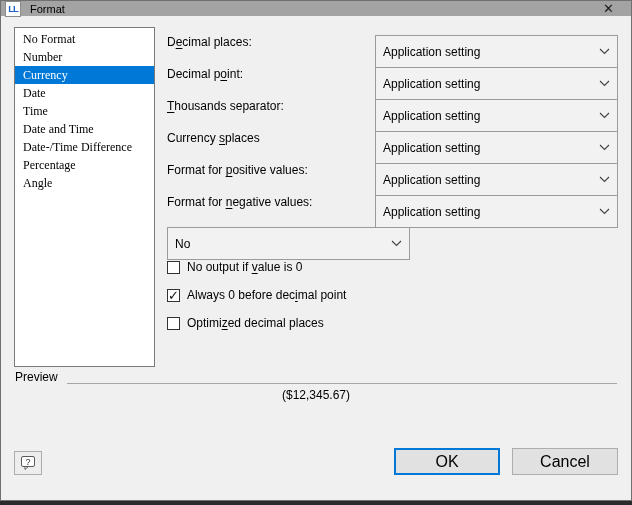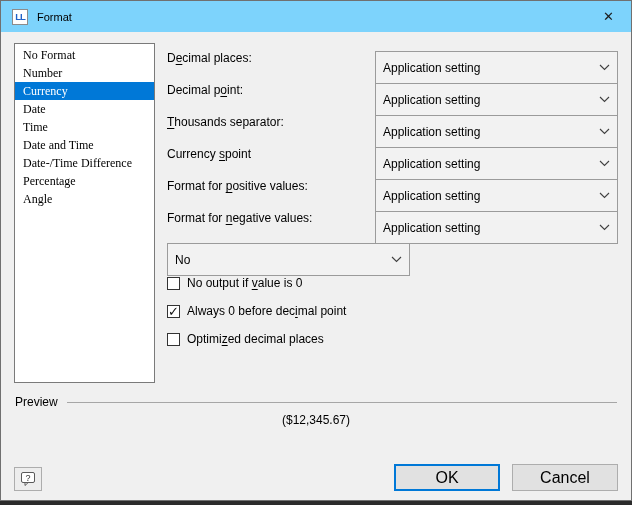--- a/index.html
+++ b/index.html
@@ -7,22 +7,22 @@
   body {
     font-family:"Liberation Sans","DejaVu Sans",sans-serif;
     font-size:12px; color:#000; background:#2b2b2b;
   }
   .window {
     position:relative; width:632px; height:501px;
     background:#f0f0f0; border:1px solid #707070; overflow:hidden;
   }
   
   .titlebar {
-    height:31px; background:#7dd3fc; display:flex; align-items:center;
-    padding-left:11px;
+    height:15px; background:#a3a3a3; display:flex; align-items:center;
+    padding-left:4px;
   }
   .app-icon {
     width:16px; height:16px; border:1px solid #8c8c8c; background:#fff;
     display:flex; align-items:center; justify-content:center;
     font-weight:bold; font-size:9.5px; color:#2062c8; letter-spacing:-1px;
     margin-right:9px; flex:0 0 auto;
   }
   .title-text { font-size:11px; color:#000; }
   .tb-spacer { flex:1; }
   .close-btn {
@@ -58,21 +58,21 @@
   
   .check-group { margin-top:2px; }
   .check-row { display:flex; align-items:center; height:16px; margin-bottom:12px; }
   .checkbox {
     width:13px; height:13px; background:#fff; border:1px solid #333;
     margin-right:7px; position:relative; flex:0 0 auto;
     font-size:13px; line-height:11px; text-align:center; color:#111;
     font-weight:bold; overflow:hidden;
   }
   
-  .preview-head { display:flex; align-items:center; margin-top:12px; margin-left:1px; }
+  .preview-head { display:flex; align-items:flex-end; margin-top:3px; margin-left:1px; }
   .preview-label { margin-right:9px; }
   .preview-line { flex:1; border-top:1px solid #a6a6a6; height:0; margin-right:1px; }
   .preview-value { text-align:center; margin-top:4px; }
   
   .footer { position:absolute; left:13px; right:13px; bottom:10px;
             display:flex; align-items:flex-end; }
   .help-btn {
     width:28px; height:24px; background:#ededed; border:1px solid #adadad;
     display:flex; align-items:center; justify-content:center;
   }
@@ -147,21 +147,21 @@
             <span class="combo-value">Application setting</span>
             <span class="combo-arrow">
                 <svg width="11" height="7" viewBox="0 0 11 7">
                   <path d="M1 1 L5.5 5.5 L10 1" stroke="#404040" stroke-width="1.1" fill="none"></path>
                 </svg>
               </span>
           </div>
         </div>
 
         <div class="form-row">
-          <div class="form-label"><span>Currency </span><span class="mn">s</span><span>point</span></div>
+          <div class="form-label"><span>Currency </span><span class="mn">s</span><span>places</span></div>
           <div class="combo">
             <span class="combo-value">Application setting</span>
             <span class="combo-arrow">
                 <svg width="11" height="7" viewBox="0 0 11 7">
                   <path d="M1 1 L5.5 5.5 L10 1" stroke="#404040" stroke-width="1.1" fill="none"></path>
                 </svg>
               </span>
           </div>
         </div>
 

